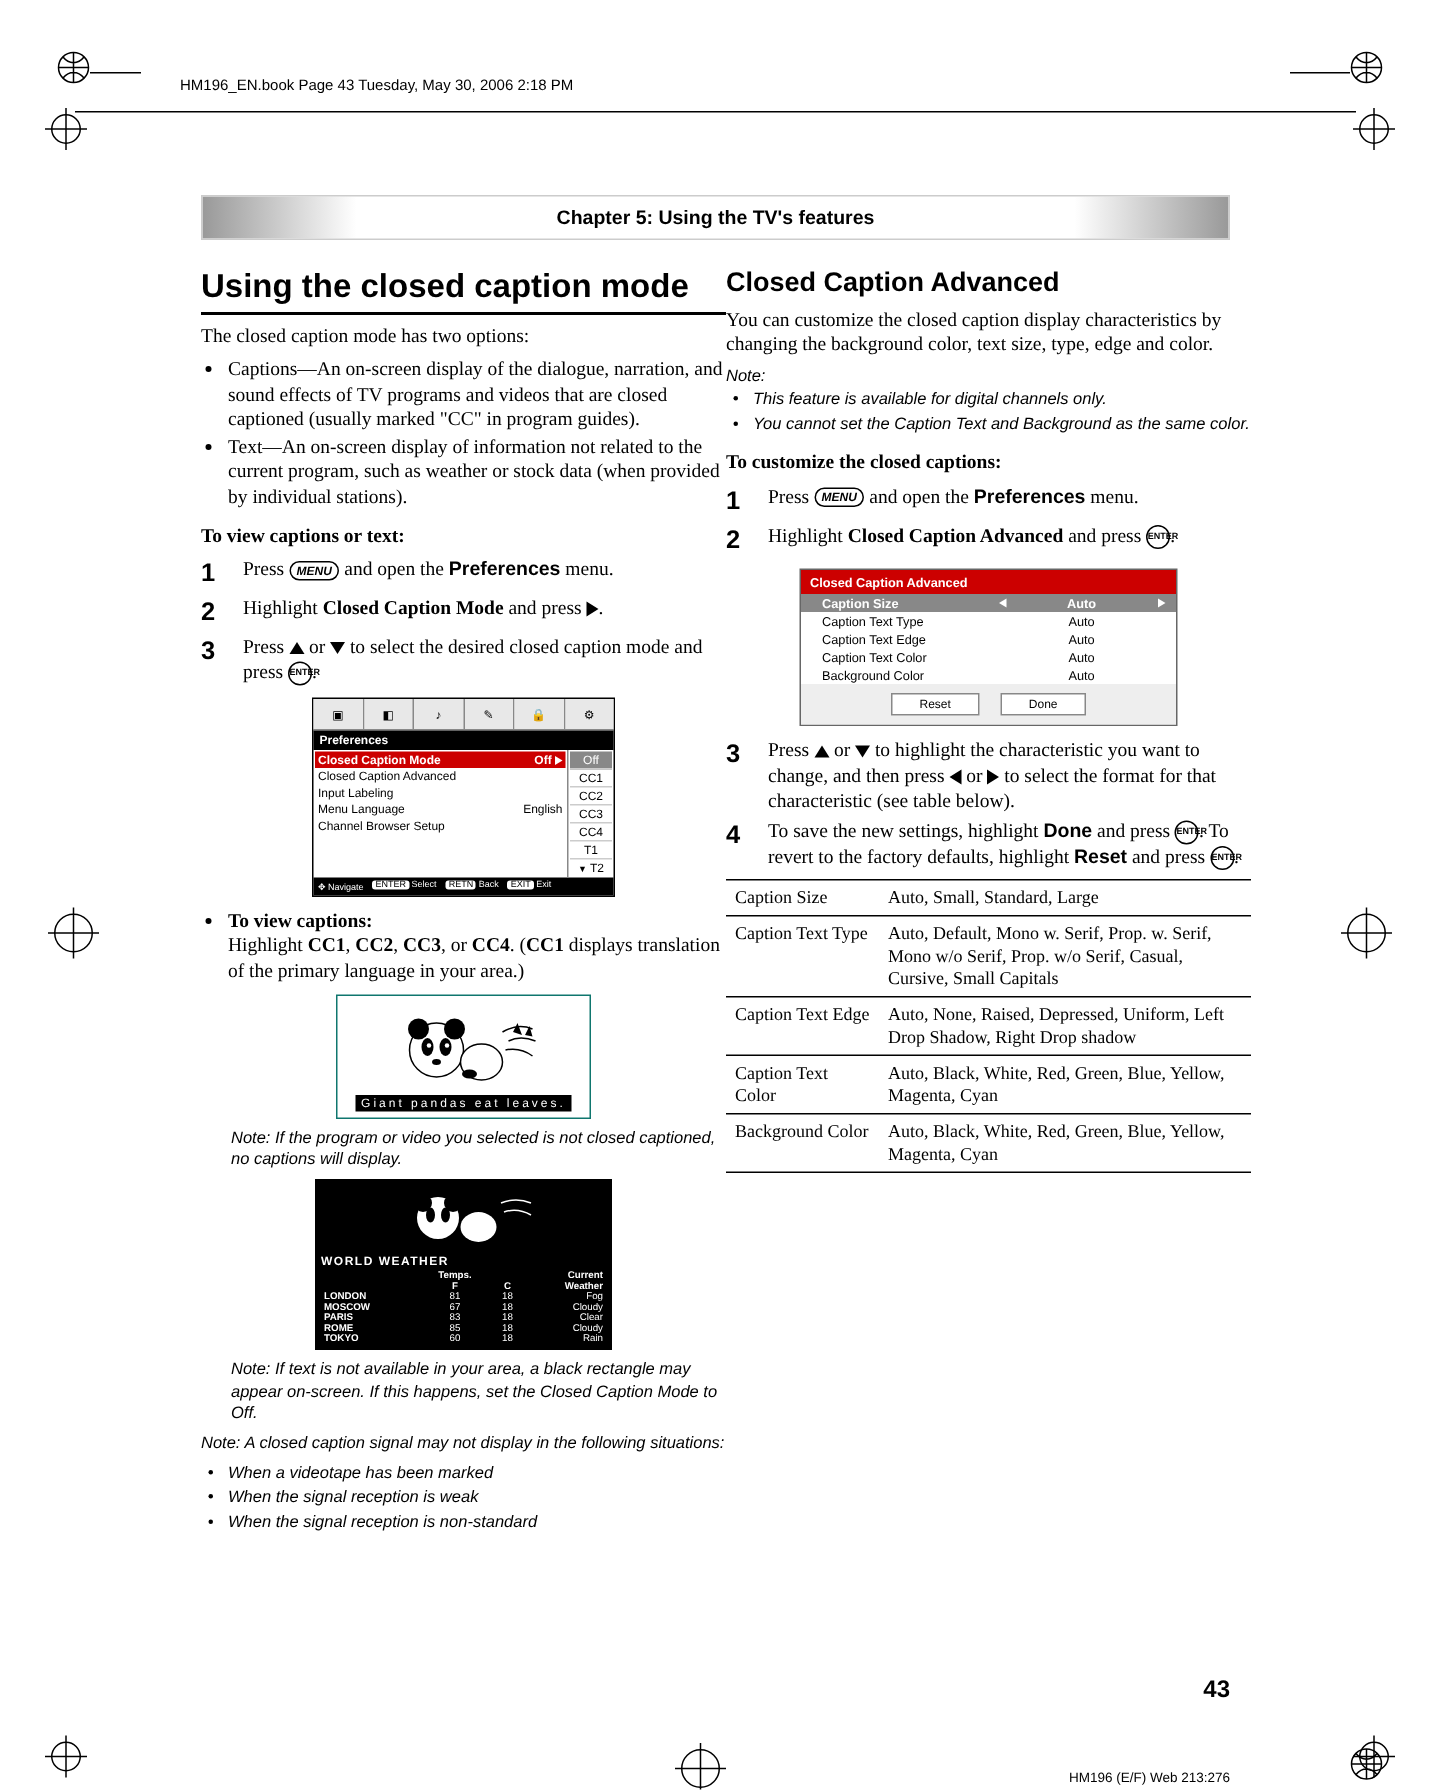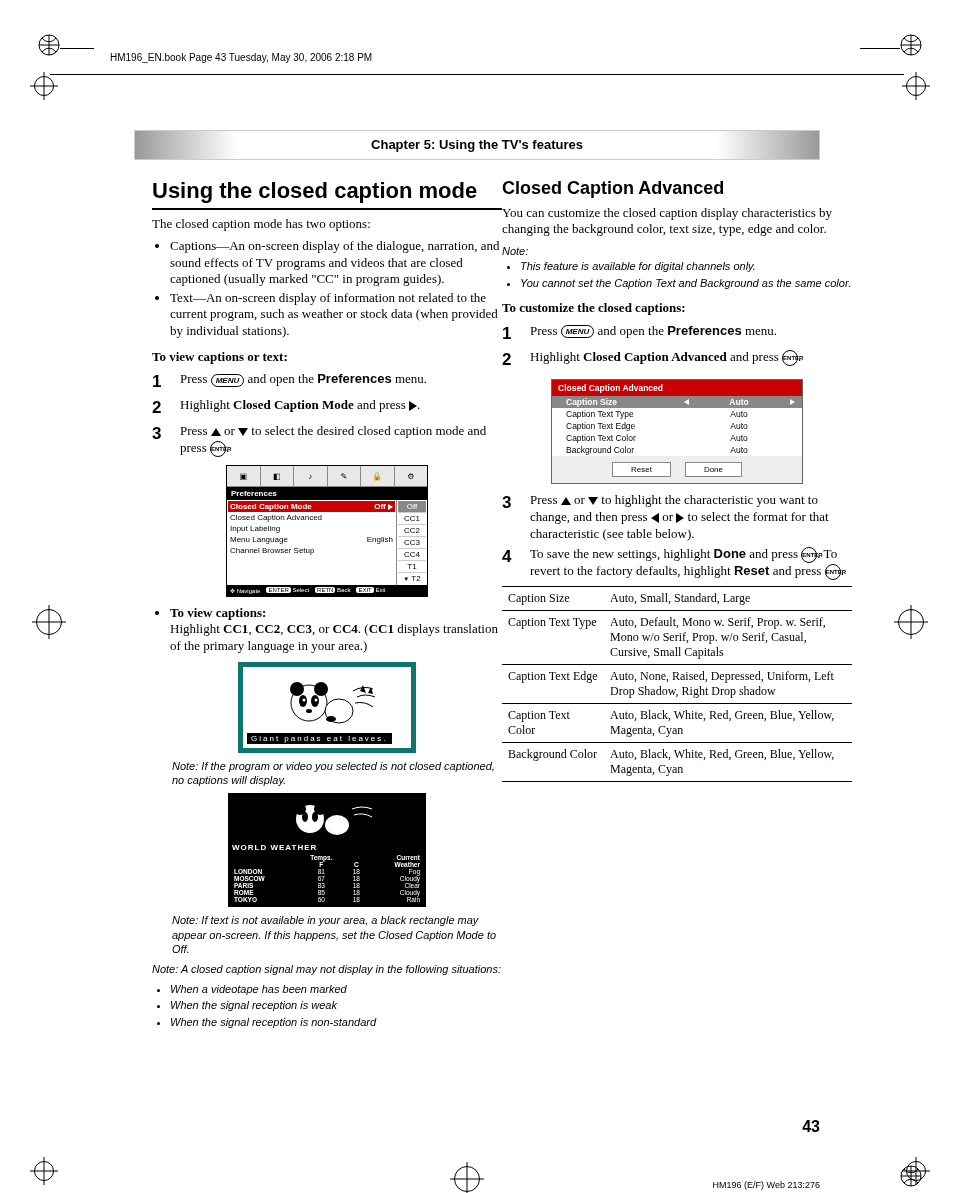--- a/index.html
+++ b/index.html
@@ -1,25 +1,25 @@
 <!DOCTYPE html>
 <html><head>
 <meta charset="utf-8">
 <style>
   html,body{margin:0;padding:0;background:#fff;font-family:"Times New Roman",serif;font-size:13px;color:#000}
   .page{width:954px;height:1193px;margin:0 auto;position:relative}
   .header-line{position:absolute;left:50px;right:50px;top:74px;border-top:1px solid #000}
-  .header-text{position:absolute;left:110px;top:52px;font-family:Arial,sans-serif;font-size:10px;color:#000}
+  .header-text{position:absolute;left:120px;top:52px;font-family:Arial,sans-serif;font-size:10px;color:#000}
   .crosshair{position:absolute;width:34px;height:34px}
   .crosshair::before,.crosshair::after{content:"";position:absolute;background:#000}
   .crosshair::before{left:50%;top:0;width:1px;height:100%;transform:translateX(-0.5px)}
   .crosshair::after{top:50%;left:0;height:1px;width:100%;transform:translateY(-0.5px)}
   .crosshair .ring{position:absolute;left:4px;top:4px;right:4px;bottom:4px;border:1px solid #000;border-radius:50%}
   .chapter-bar{position:absolute;left:134px;right:134px;top:130px;height:28px;background:linear-gradient(to right,#999 0%,#fff 15%,#fff 85%,#999 100%);text-align:center;line-height:28px;border:1px solid #ccc;font-family:Arial,sans-serif;font-weight:bold;font-size:13px}
-  .cols{position:absolute;left:152px;top:178px;width:700px;display:flex;}
+  .cols{position:absolute;left:134px;top:178px;width:700px;display:flex;}
   .col{flex:1;min-width:0}
   h1{font-family:Arial,sans-serif;font-size:22px;font-weight:900;margin:0 0 4px 0;border-bottom:2px solid #000;padding-bottom:4px}
   h2{font-family:Arial,sans-serif;font-size:18px;font-weight:900;margin:0 0 6px 0}
   p{margin:6px 0;line-height:1.25}
   ul.bul{margin:4px 0 8px 0;padding-left:18px}
   ul.bul li{margin:3px 0;line-height:1.25}
   .sub{font-weight:bold;margin-top:10px}
   ol.steps{list-style:none;padding:0;margin:6px 0}
   ol.steps>li{display:flex;gap:10px;margin:4px 0;line-height:1.3}
   ol.steps .num{font-family:Arial,sans-serif;font-size:17px;font-weight:900;width:18px;flex:none}
@@ -44,21 +44,21 @@
   .osd1 .pref{background:#000;color:#fff;padding:2px 4px;font-weight:bold;font-size:8px}
   .osd1 .body{display:flex}
   .osd1 .lcol{flex:1;padding:1px}
   .osd1 .rcol{width:28px;padding:1px;border-left:1px solid #888;text-align:center}
   .osd1 .row{padding:1px 2px;display:flex;justify-content:space-between}
   .osd1 .hl{background:#c00;color:#fff;font-weight:bold}
   .osd1 .rcol .cell{padding:1px 0;border-bottom:1px solid #ccc}
   .osd1 .rcol .hl2{background:#888;color:#fff}
   .osd1 .foot{background:#000;color:#fff;font-size:6px;padding:2px 3px;display:flex;gap:6px}
   .osd1 .foot .k{background:#fff;color:#000;padding:0 2px;border-radius:2px}
-  .panda-box{width:160px;margin:0 auto;border:5px solid #0f766e;padding:4px;text-align:left;font-family:Arial,sans-serif;font-size:8px}
+  .panda-box{width:160px;margin:0 auto;border:1px solid #0f766e;padding:4px;text-align:center;font-family:Arial,sans-serif;font-size:8px}
   .panda-box svg{display:block;margin:0 auto}
   .cap-strip{background:#000;color:#fff;display:inline-block;padding:1px 4px;margin-top:2px;font-size:8px;letter-spacing:2px}
   .weather{width:190px;margin:6px auto;border:1px solid #000;background:#000;color:#fff;font-family:Arial,sans-serif;font-size:7px;padding:3px}
   .weather svg{display:block;margin:0 auto 2px auto}
   .weather .ttl{font-weight:bold;font-size:8px;margin-bottom:2px;letter-spacing:1px}
   .weather table{width:100%;border-collapse:collapse;font-size:6.5px}
   .weather td{padding:0 2px}
   .cca{width:250px;margin:8px auto;font-family:Arial,sans-serif;font-size:8.5px;border:1px solid #666}
   .cca .hdr{background:#c00;color:#fff;font-weight:bold;padding:3px 6px}
   .cca .row{display:flex;align-items:center;padding:1px 0}

